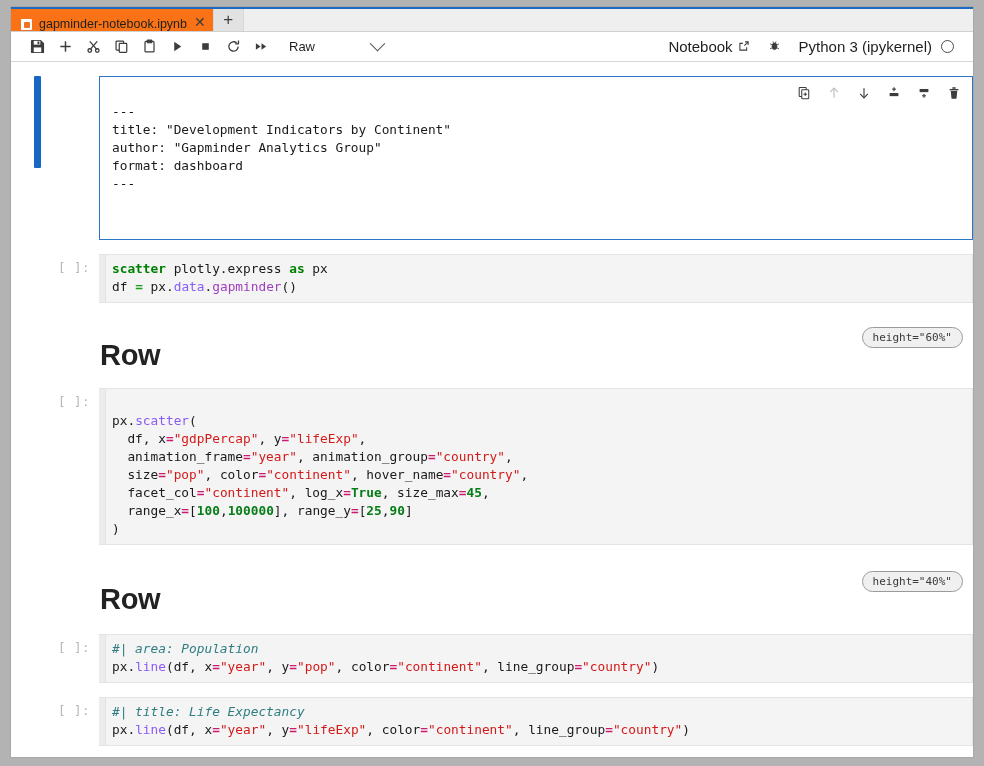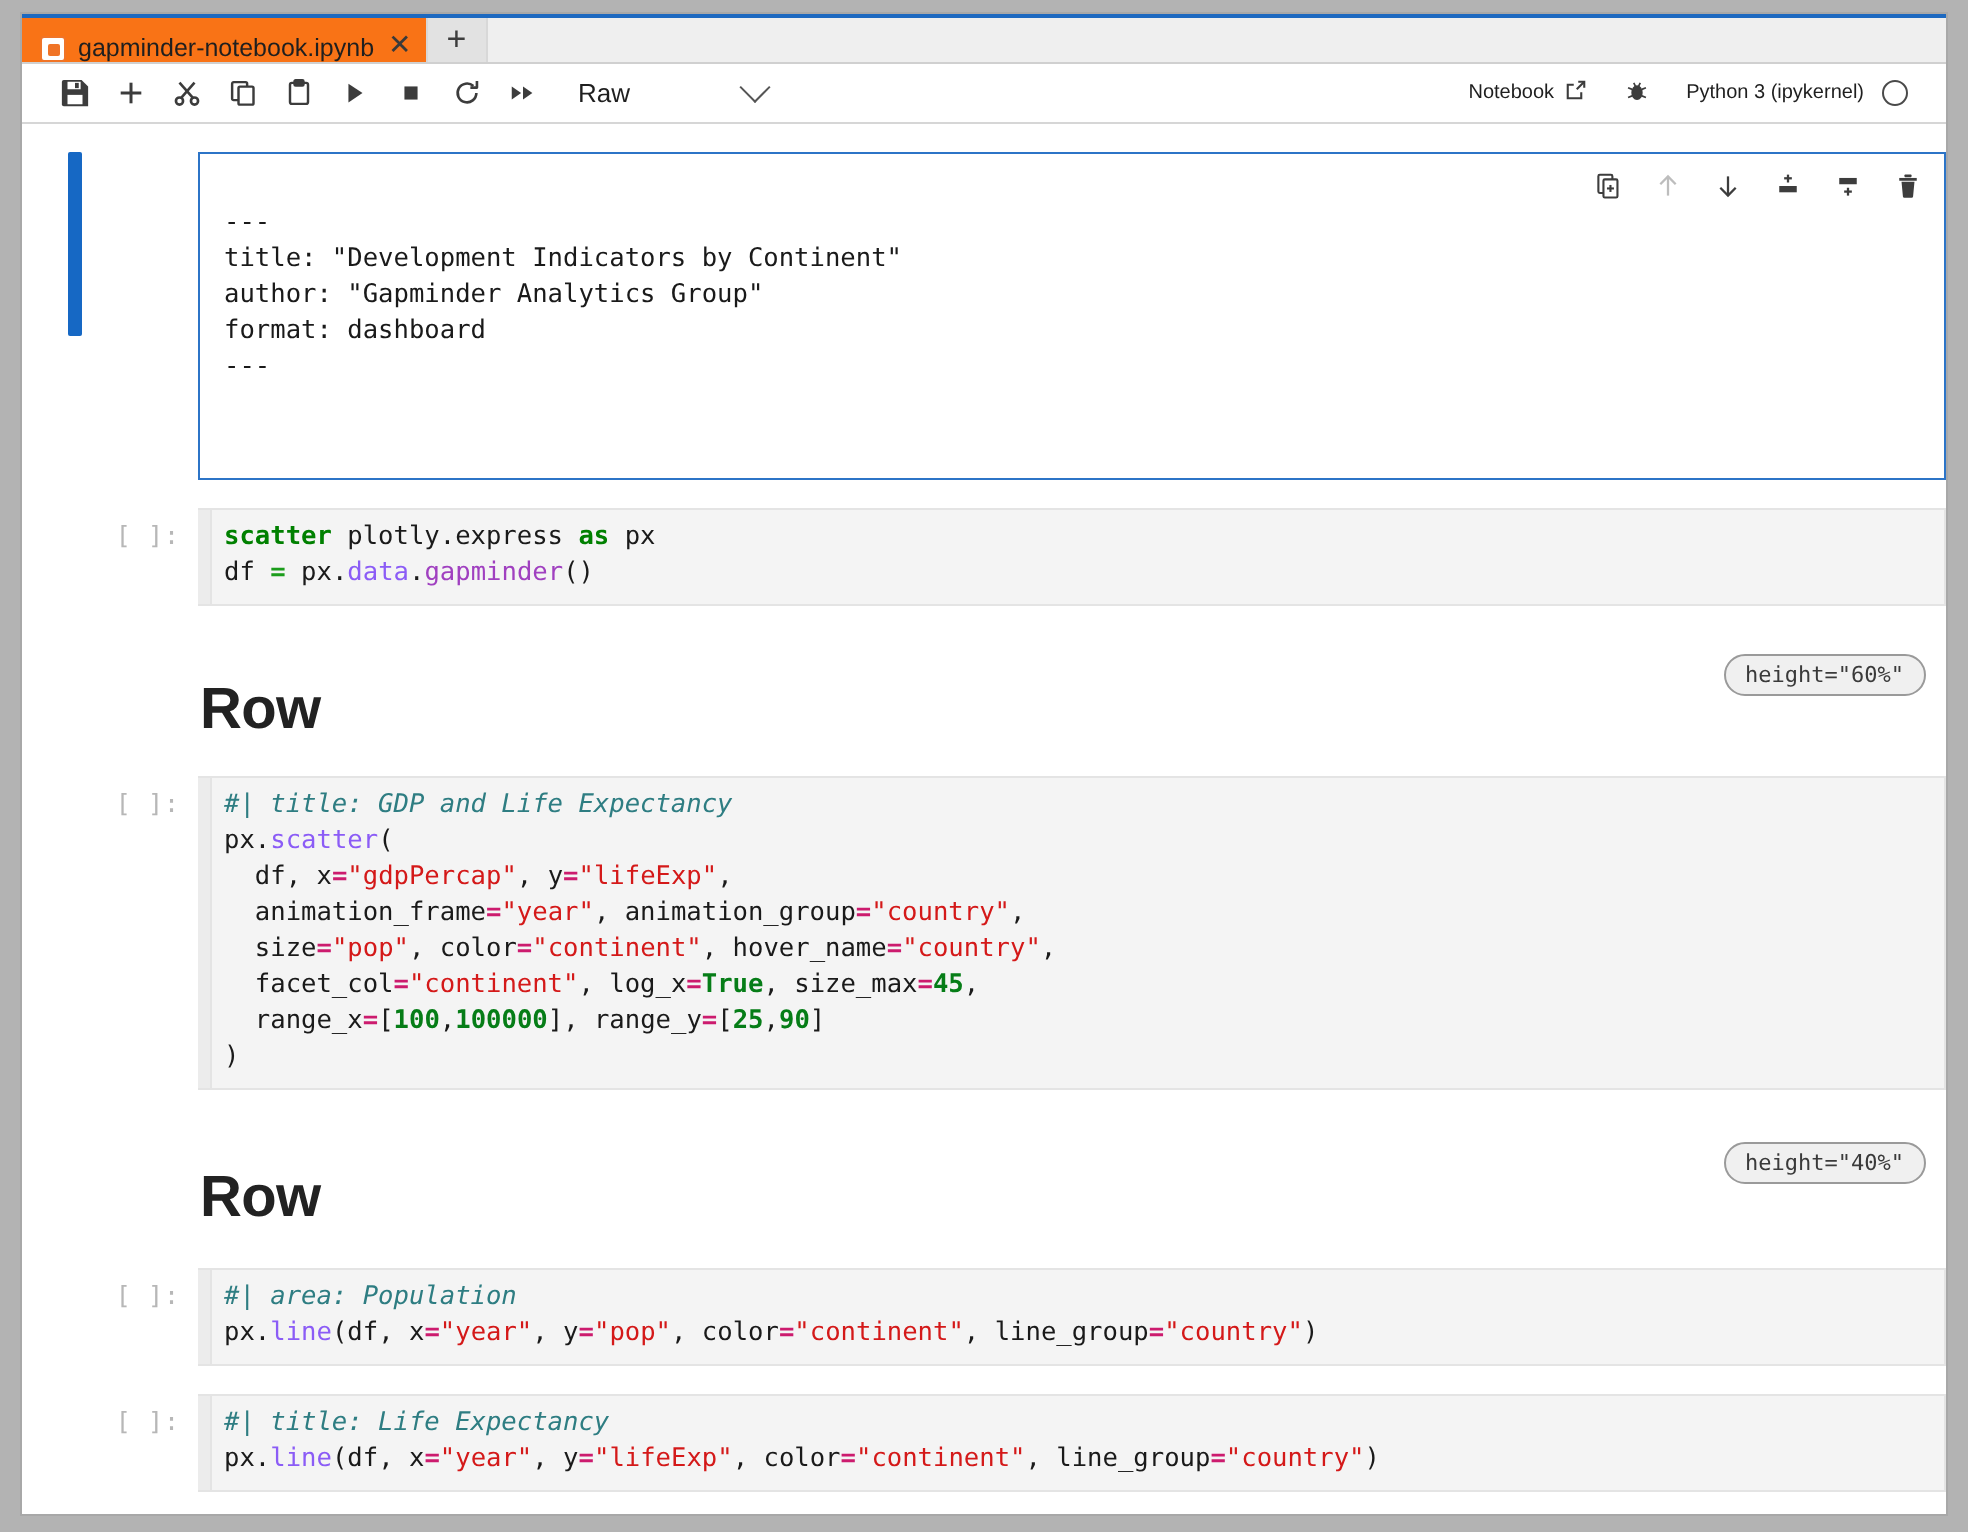--- a/index.html
+++ b/index.html
@@ -104,21 +104,21 @@
   }
   .chev {
     width: 11px; height: 11px;
     border-right: 1.5px solid #555;
     border-bottom: 1.5px solid #555;
     transform: rotate(45deg) translate(-2px,-2px);
   }
   .tb-spacer { flex: 1; }
   .tb-right {
     display: flex; align-items: center;
-    font-size: 10px; color: #1f1f1f;
+    font-size: 15px; color: #1f1f1f;
     gap: 0px;
   }
   .tb-right .item { display: flex; align-items: center; gap: 5px; padding: 0 9px; cursor: pointer;}
   .kernel-idle {
     width: 13px; height: 13px;
     border: 1.4px solid #4a4a4a;
     border-radius: 50%;
   }
 
   
@@ -436,21 +436,21 @@
     <div class="cell-row md-row" style="margin-top:36px;">
       <div class="prompt">&nbsp;</div>
       <div style="position:relative;width:875px;">
         <div class="md-head">Row</div>
         <div class="pill" style="top:-12px;">height="60%"</div>
       </div>
     </div>
 
     <div class="cell-row" style="margin-top:16px;">
       <div class="prompt">[ ]:</div>
-      <div class="code-cell"><span><span class="cmt">#| title: GDP and Life Expectancy</span>
+      <div class="code-cell"><span>
 px.<span class="fn">scatter</span>(
   df, x<span class="opm">=</span><span class="str">"gdpPercap"</span>, y<span class="opm">=</span><span class="str">"lifeExp"</span>,
   animation_frame<span class="opm">=</span><span class="str">"year"</span>, animation_group<span class="opm">=</span><span class="str">"country"</span>,
   size<span class="opm">=</span><span class="str">"pop"</span>, color<span class="opm">=</span><span class="str">"continent"</span>, hover_name<span class="opm">=</span><span class="str">"country"</span>,
   facet_col<span class="opm">=</span><span class="str">"continent"</span>, log_x<span class="opm">=</span><span class="num">True</span>, size_max<span class="opm">=</span><span class="num">45</span>,
   range_x<span class="opm">=</span>[<span class="num">100</span>,<span class="num">100000</span>], range_y<span class="opm">=</span>[<span class="num">25</span>,<span class="num">90</span>]
 )</span></div>
     </div>
 
     <div class="cell-row md-row" style="margin-top:38px;">

